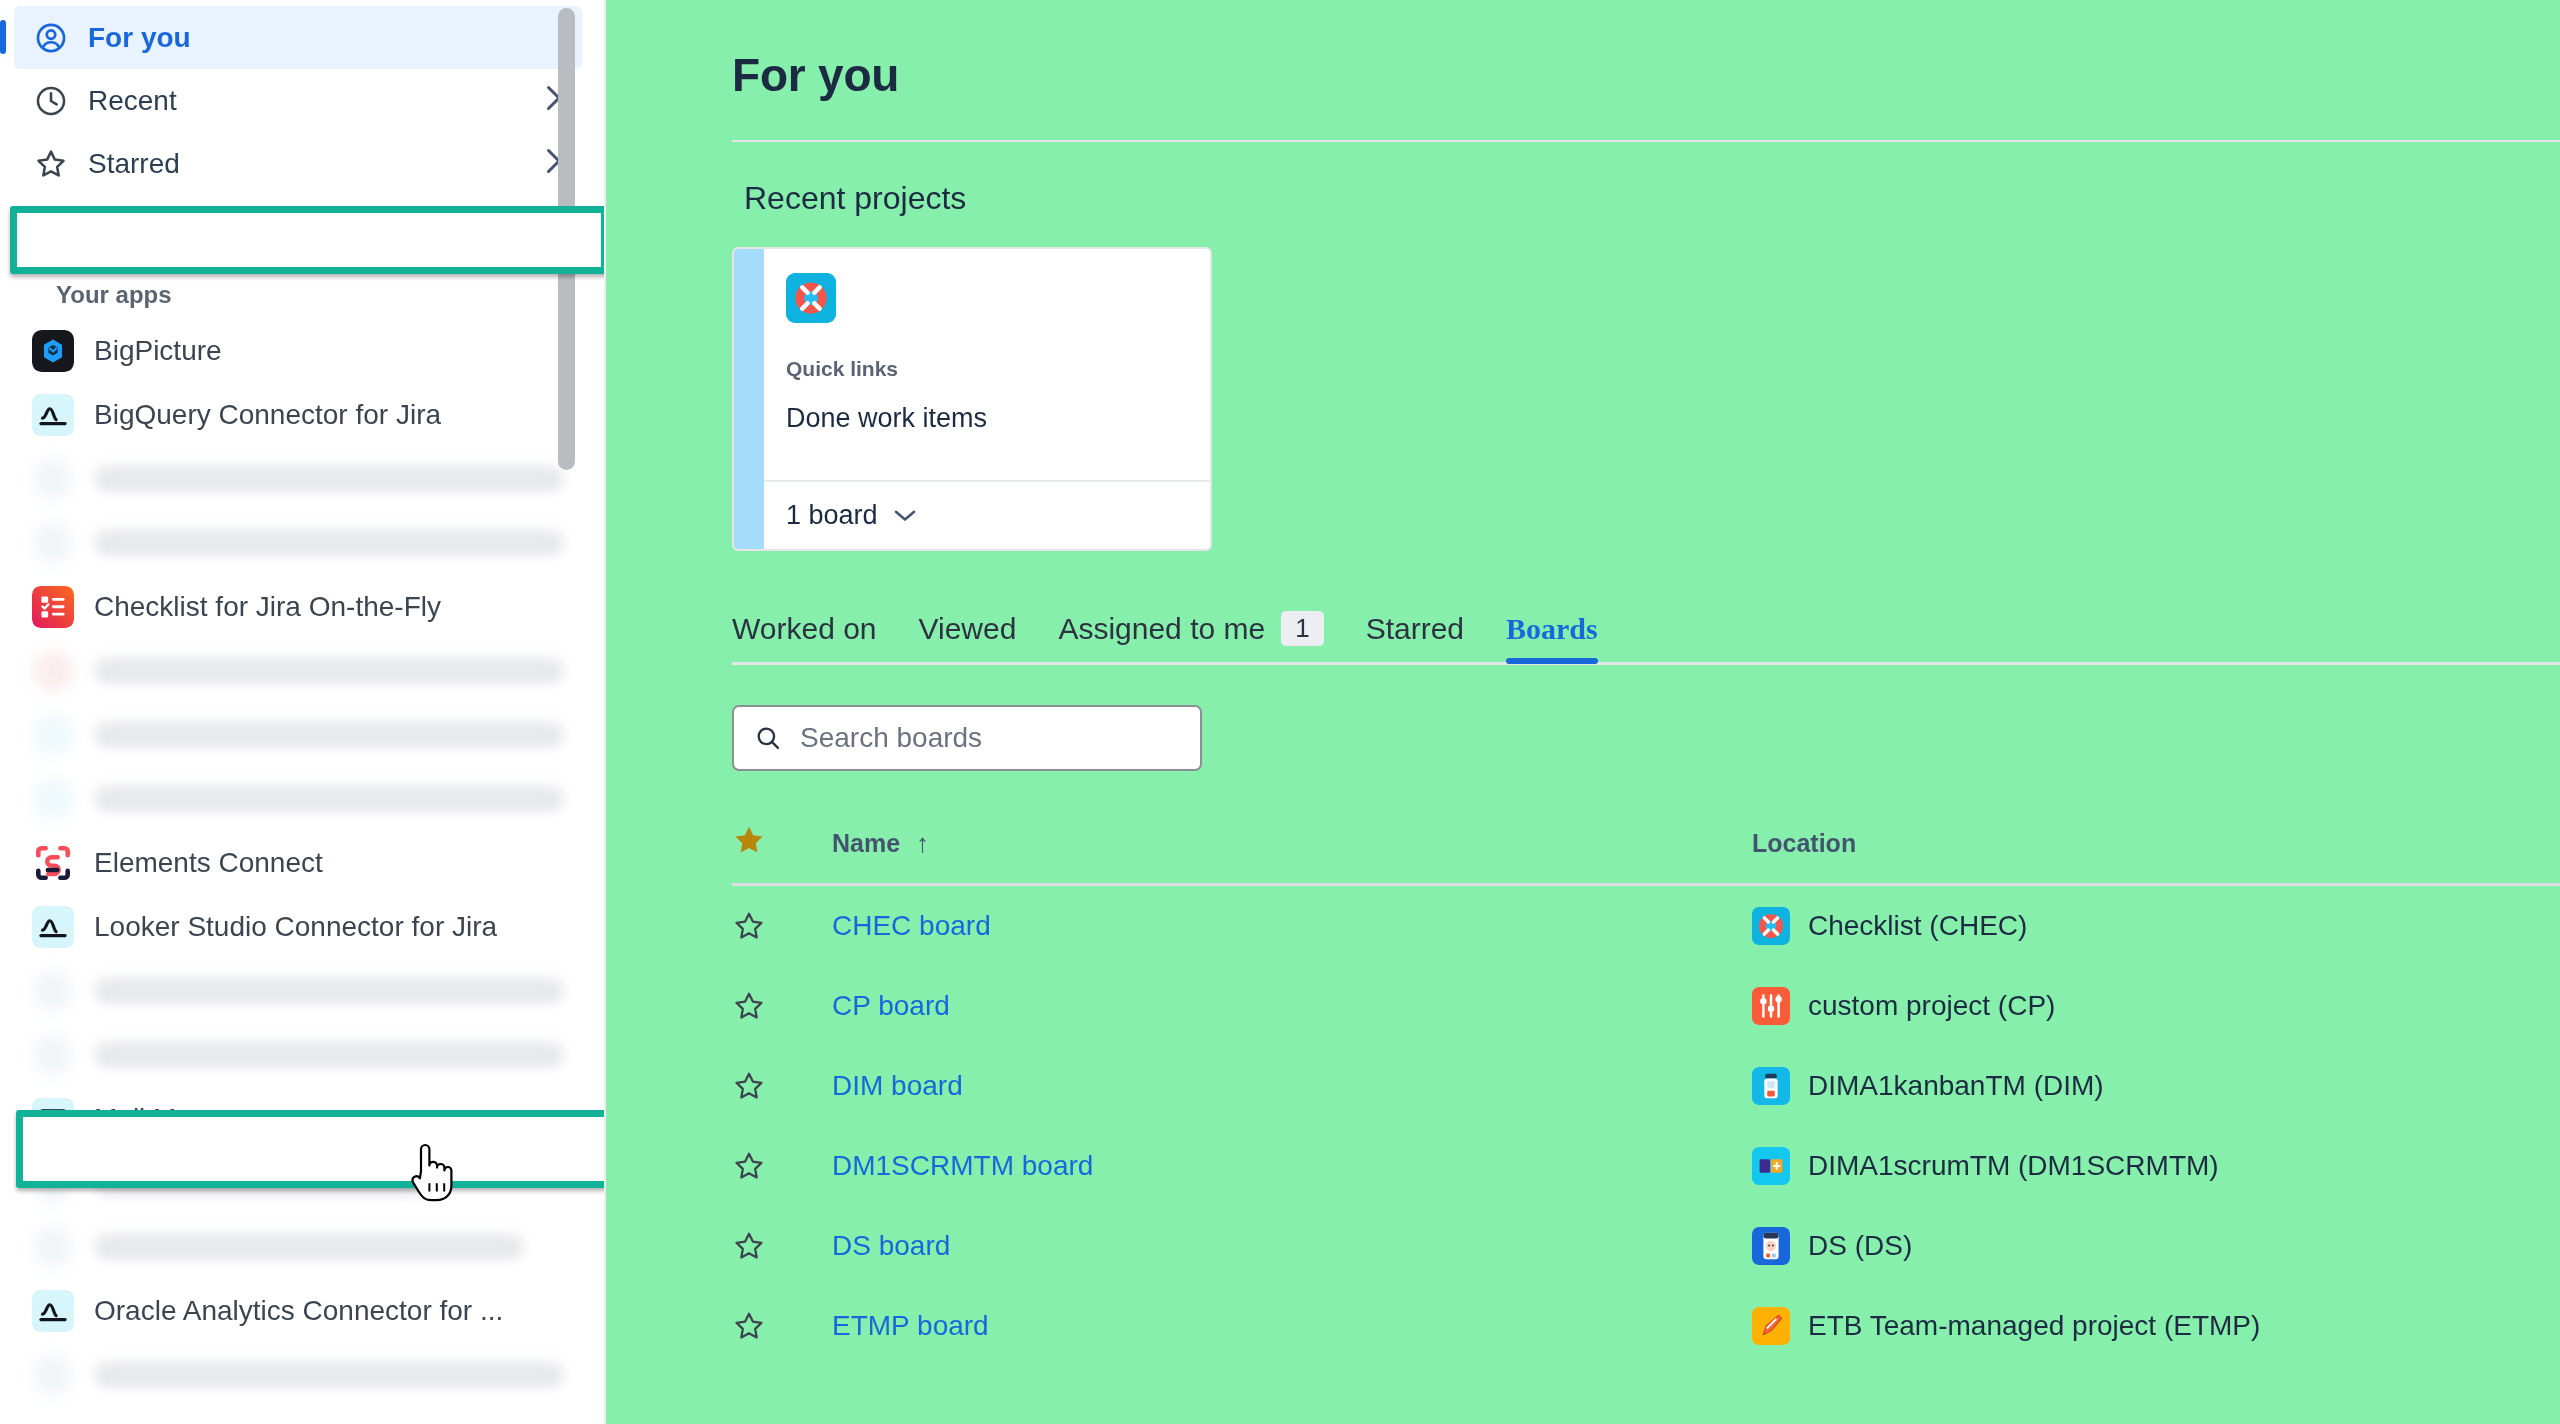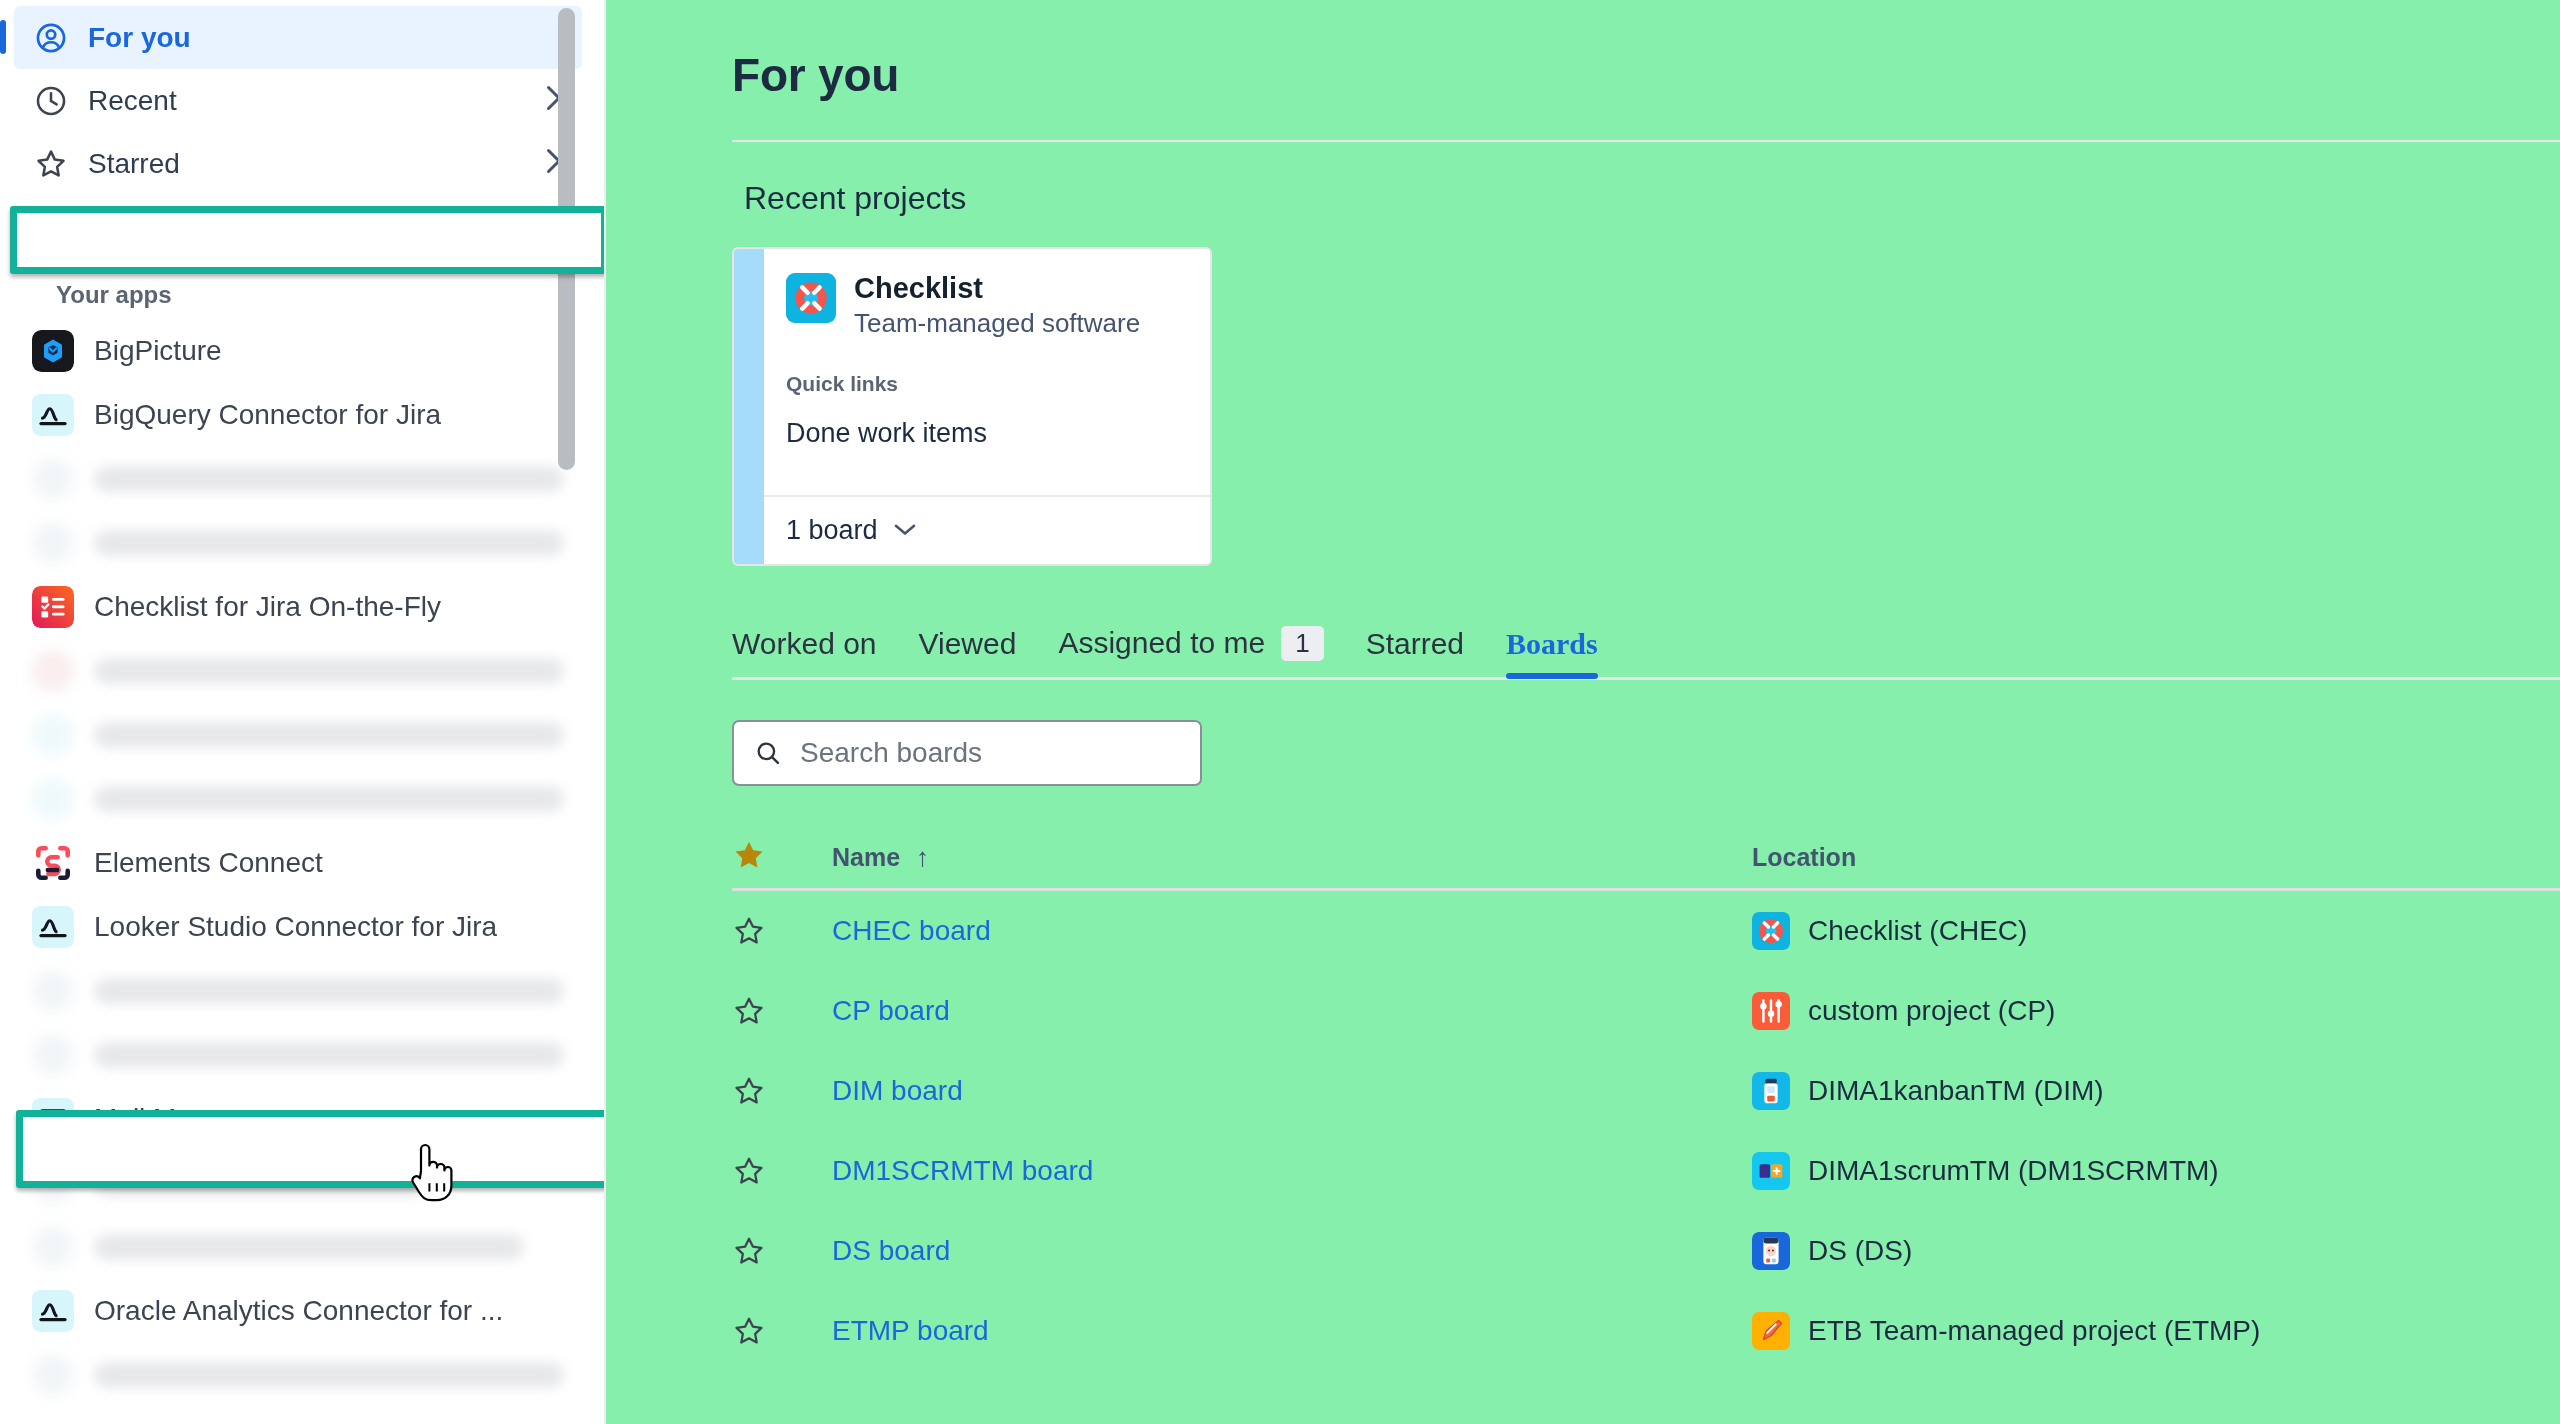--- a/index.html
+++ b/index.html
@@ -311,21 +311,21 @@
     flex: 1 1 auto;
     font-family: "Liberation Sans", sans-serif;
   }
   #search-box input::placeholder { color: #6b7280; }
 
   
   #boards-table { margin-top: 52px; width: 100%; }
   .bt-head {
     display: flex; align-items: center;
     font-size: 25px; font-weight: 700; color: #44546f;
-    padding-bottom: 10px;
+    padding-bottom: 20px;
     border-bottom: 3px solid #dcdfe4;
   }
   .col-star { flex: 0 0 100px; display: flex; align-items: center; }
   .col-name { flex: 0 0 920px; display: flex; align-items: center; }
   .col-loc  { flex: 1 1 auto; display: flex; align-items: center; }
   .sort-arrow { margin-left: 16px; font-size: 26px; color: #44546f; }
 
   .bt-row {
     display: flex; align-items: center;
     height: 80px;
@@ -566,24 +566,20 @@
           <div class="proj-body">
             <div class="proj-top">
               <span class="proj-ico">
                 <svg width="50" height="50" viewBox="0 0 40 40">
                   <rect width="40" height="40" rx="8" fill="#0fb3e0"></rect>
                   <circle cx="20" cy="20" r="12.5" fill="#f5554a"></circle>
                   <circle cx="20" cy="20" r="5.6" fill="#25bcf0"></circle>
                   <path d="M13 11.5l4.3 4.3M26.9 11.5l-4.3 4.3M13 28.5l4.3-4.3M26.9 28.5l-4.3-4.3" stroke="#ffffff" stroke-width="3.6" stroke-linecap="round"></path>
                 </svg>
               </span>
-              <div>
-                <div class="proj-name">Checklist</div>
-                <div class="proj-type">Team-managed software</div>
-              </div>
             </div>
             <div class="ql-head">Quick links</div>
             <div class="ql-row">
               <span class="ql-label">Done work items</span>
             </div>
           </div>
           <div class="card-foot">
             <span>1 board</span>
             <span class="caret">
               <svg width="26" height="16" viewBox="0 0 20 12" fill="none" stroke="#44546f" stroke-width="1.9" stroke-linecap="round" stroke-linejoin="round">

